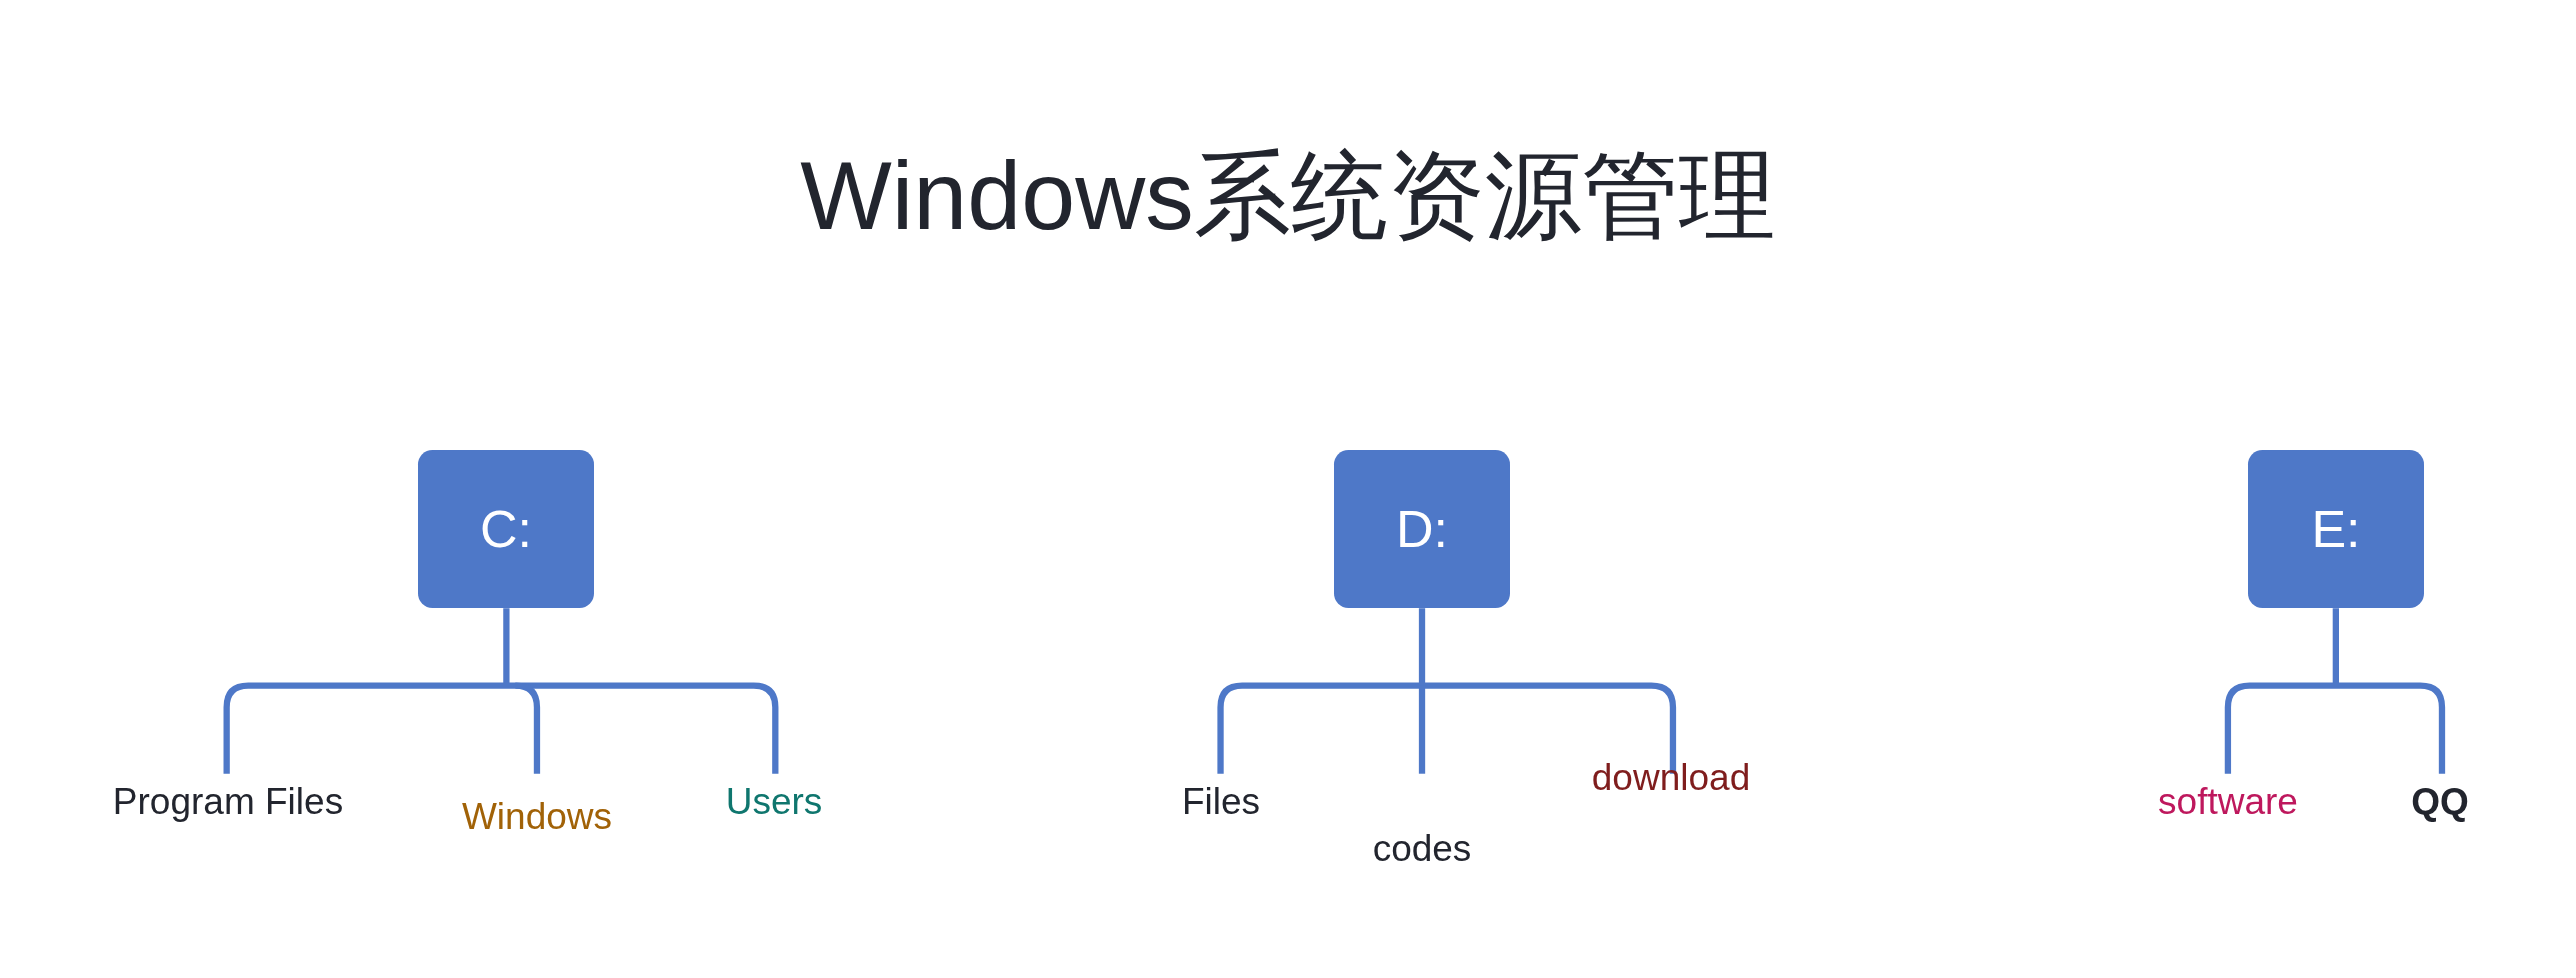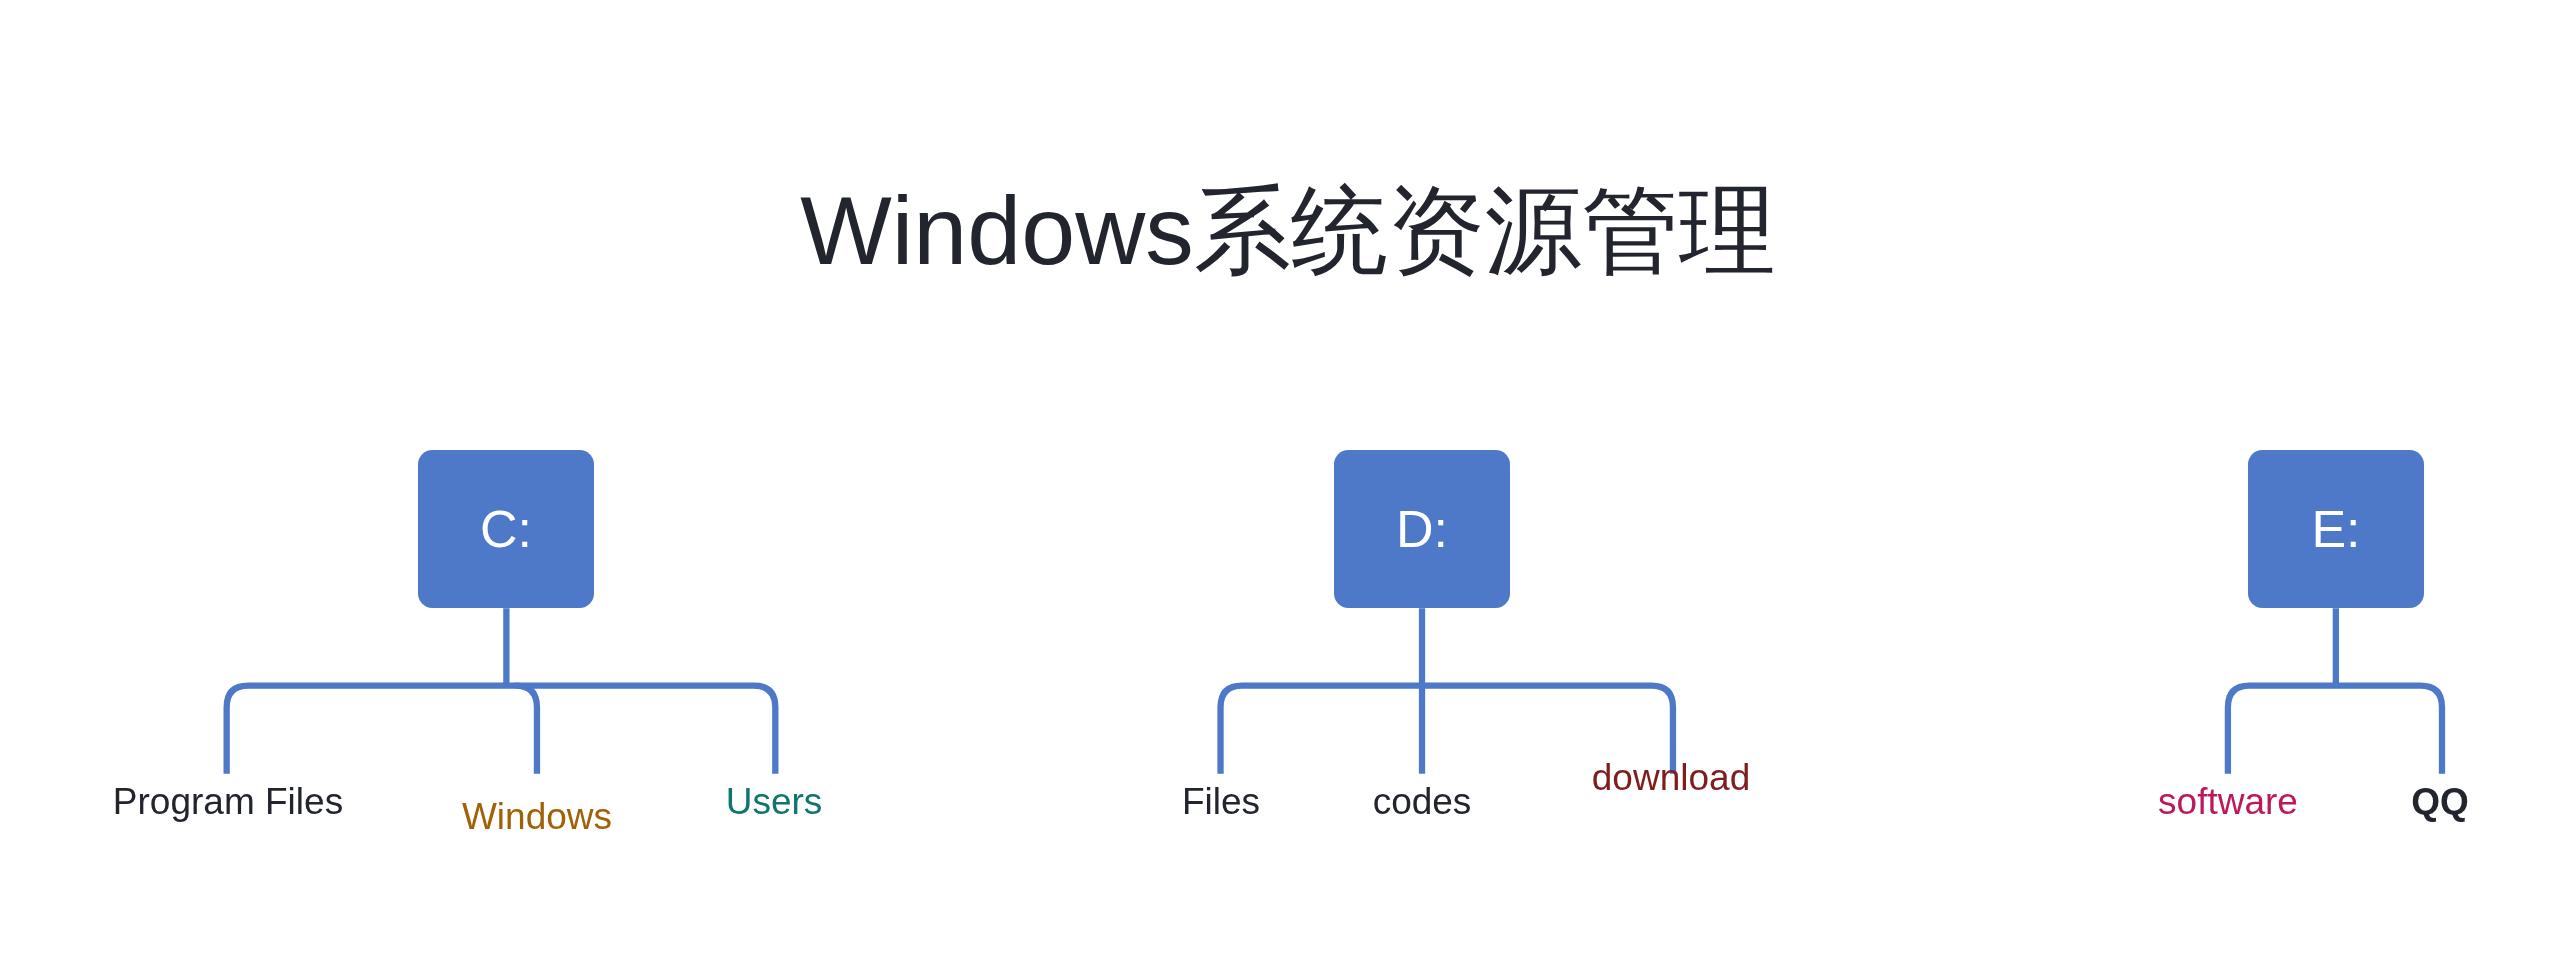--- a/index.html
+++ b/index.html
@@ -22,21 +22,20 @@
     left: 0;
     top: 135px;
     width: 2576px;
     text-align: center;
     font-size: 97px;
     font-weight: 400;
     line-height: 1.25;
     color: #22252E;
     letter-spacing: 0px;
     white-space: nowrap;
-    margin-top: 35px;
   }
 
   
   #tree-layer {
     position: absolute;
     left: 0;
     top: 0;
     width: 2576px;
     height: 979px;
   }
@@ -95,20 +94,20 @@
       </div>
       <div class="drive-node" style="left: 2248px; top: 450px; width: 176px; height: 158px; background: rgb(78, 120, 200); color: rgb(255, 255, 255);">
         <span>E:</span>
       </div>
     </div>
   <div id="labels-layer">
       <div class="leaf-label" style="left: 228px; top: 783px; color: rgb(34, 37, 46);">Program Files</div>
       <div class="leaf-label" style="left: 537px; top: 798px; color: #a16207;">Windows</div>
       <div class="leaf-label" style="left: 774px; top: 783px; color: #0f766e;">Users</div>
       <div class="leaf-label" style="left: 1221px; top: 783px; color: rgb(34, 37, 46); text-align: center;">Files</div>
-      <div class="leaf-label" style="left: 1422px; top: 783px; color: rgb(34, 37, 46);">codes</div>
+      <div class="leaf-label" style="left: 1422px; top: 830px; color: rgb(34, 37, 46);">codes</div>
       <div class="leaf-label" style="left: 1671px; top: 759px; color: #7f1d1d;">download</div>
       <div class="leaf-label" style="left: 2228px; top: 783px; color: #be185d;">software</div>
       <div class="leaf-label" style="left: 2440px; top: 783px; color: rgb(34, 37, 46); font-weight: bold;">QQ</div>
     </div>
 
 </div>
 
 
 </body></html>

